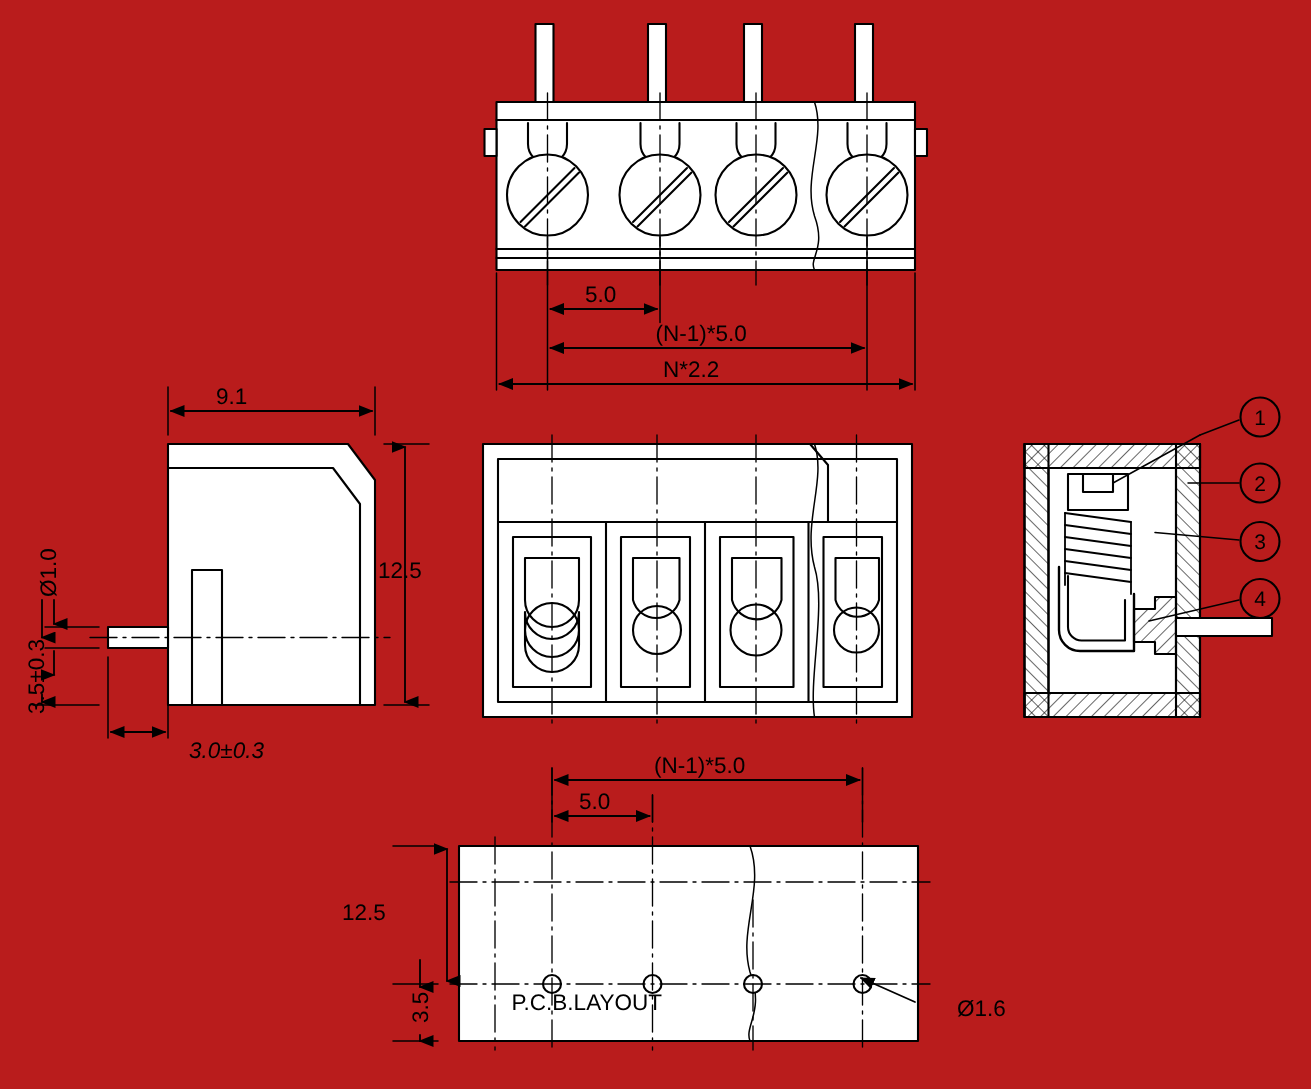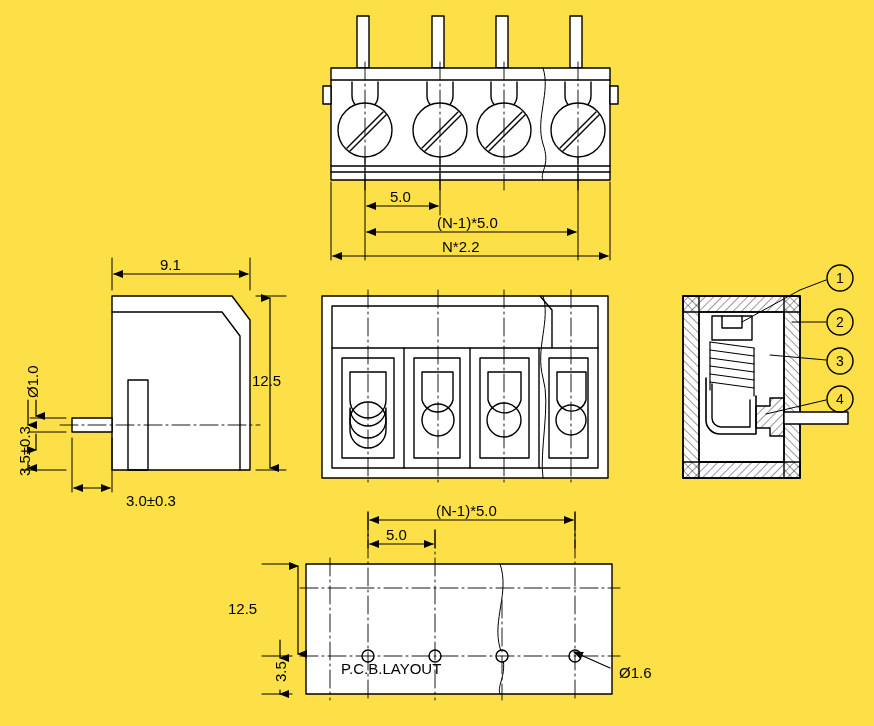--- a/index.html
+++ b/index.html
@@ -7,21 +7,21 @@
     padding: 0;
     background: #ffffff;
   }
   body {
     font-family: "Liberation Sans", sans-serif;
   }
   #sheet {
     position: relative;
     width: 874px;
     height: 726px;
-    background: #fde047;
+    background: #b91c1c;
     overflow: hidden;
   }
   #sheet svg {
     position: absolute;
     left: 0;
     top: 0;
   }
   .lbl {
     position: absolute;
     font-family: "Liberation Sans", sans-serif;
@@ -280,31 +280,31 @@
         <line x1="574" y1="652" x2="610" y2="668" marker-start="url(#arrL)"></line>
       </g>
 
     </g>
   </svg>
 
   <div class="lbl" style="left:390px; top:188px;">5.0</div>
   <div class="lbl" style="left:437px; top:214px;">(N-1)*5.0</div>
   <div class="lbl" style="left:442px; top:238px;">N*2.2</div>
 
-  <div class="lbl" style="left:160px; top:256px;">9.1</div>
+  <div class="lbl" style="left:144px; top:256px;">9.1</div>
   <div class="lbl" style="left:252px; top:372px;">12.5</div>
   <div class="lbl rot" style="left:24px; top:398px;">Ø1.0</div>
   <div class="lbl rot" style="left:16px; top:476px;">3.5±0.3</div>
-  <div class="lbl" style="left:126px; top:492px;">3.0±0.3</div>
+  <div class="lbl" style="left:126px; top:492px;font-style:italic;">3.0±0.3</div>
 
   <div class="lbl" style="left:436px; top:502px;">(N-1)*5.0</div>
   <div class="lbl" style="left:386px; top:526px;">5.0</div>
   <div class="lbl" style="left:228px; top:600px;">12.5</div>
   <div class="lbl rot" style="left:272px; top:682px;">3.5</div>
-  <div class="lbl" style="left:619px; top:664px;">Ø1.6</div>
+  <div class="lbl" style="left:638px; top:664px;">Ø1.6</div>
 
   <div class="lbl" style="left:341px; top:660px;">P.C.B.LAYOUT</div>
 
   <div class="num-badge" style="left:829px; top:267px;">1</div>
   <div class="num-badge" style="left:829px; top:311px;">2</div>
   <div class="num-badge" style="left:829px; top:350px;">3</div>
   <div class="num-badge" style="left:829px; top:388px;">4</div>
 
 </div>
 

